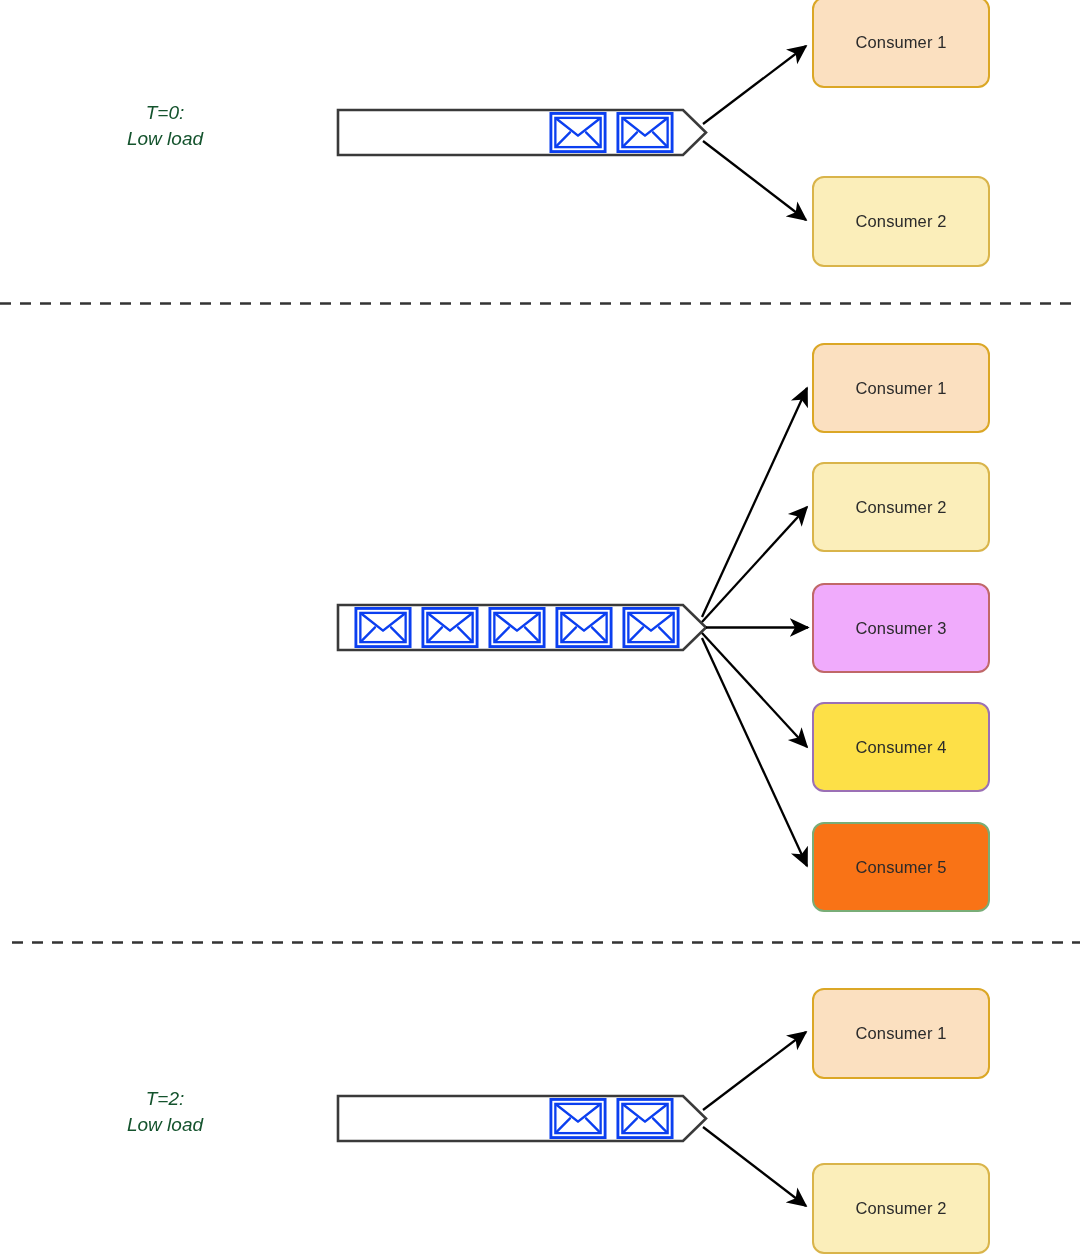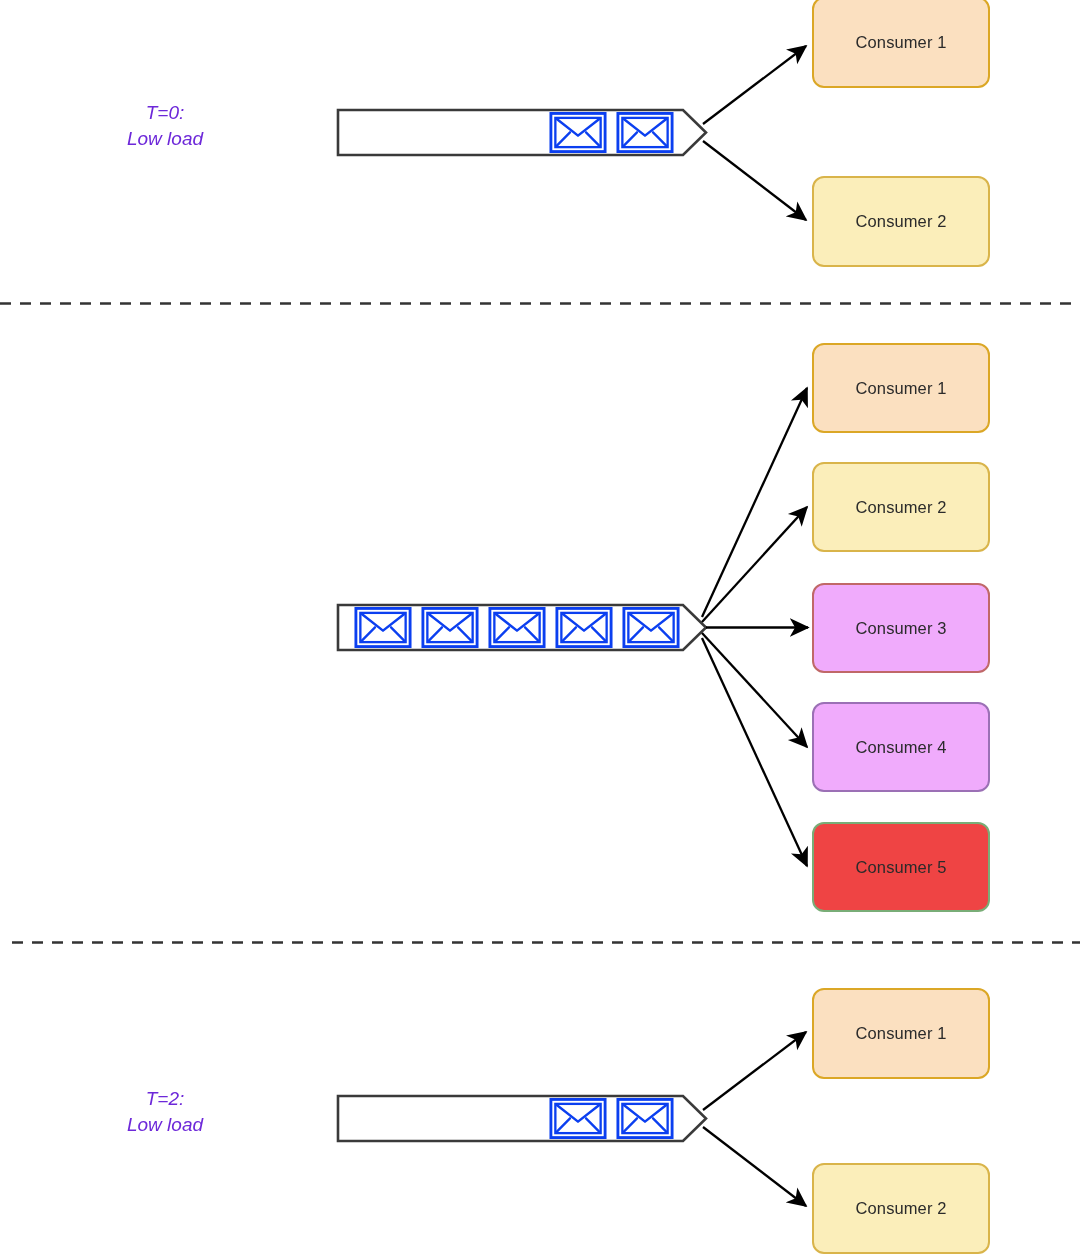--- a/index.html
+++ b/index.html
@@ -23,21 +23,21 @@
     top: 0;
     width: 1080px;
     height: 1256px;
   }
   .stage-label {
     position: absolute;
     font-family: "Liberation Sans", sans-serif;
     font-style: italic;
     font-size: 19px;
     line-height: 26px;
-    color: #6d28d9;
+    color: #14532d;
     text-align: center;
     white-space: pre-line;
     user-select: none;
   }
   .consumer-box {
     position: absolute;
     box-sizing: border-box;
     border-radius: 12px;
     border: 2px solid #000;
     display: flex;
@@ -124,24 +124,24 @@
   <div class="consumer-box" style="left:812px; top:343px; width:178px; height:90px;
               background:#fbe0c0; border-color:#dba726;">Consumer 1</div>
 
   <div class="consumer-box" style="left:812px; top:462px; width:178px; height:90px;
               background:#fbeeba; border-color:#d9b44a;">Consumer 2</div>
 
   <div class="consumer-box" style="left:812px; top:583px; width:178px; height:90px;
               background:#f0abfc; border-color:#c06868;">Consumer 3</div>
 
   <div class="consumer-box" style="left:812px; top:702px; width:178px; height:90px;
-              background:#f0abfc; border-color:#9b70b5;">Consumer 4</div>
+              background:#fde047; border-color:#9b70b5;">Consumer 4</div>
 
   <div class="consumer-box" style="left:812px; top:822px; width:178px; height:90px;
-              background:#ef4444; border-color:#79ad77;">Consumer 5</div>
+              background:#f97316; border-color:#79ad77;">Consumer 5</div>
 
   <div class="consumer-box" style="left:812px; top:988px; width:178px; height:91px;
               background:#fbe0c0; border-color:#dba726;">Consumer 1</div>
 
   <div class="consumer-box" style="left:812px; top:1163px; width:178px; height:91px;
               background:#fbeeba; border-color:#d9b44a;">Consumer 2</div>
 
 </div>
 
 </body></html>

